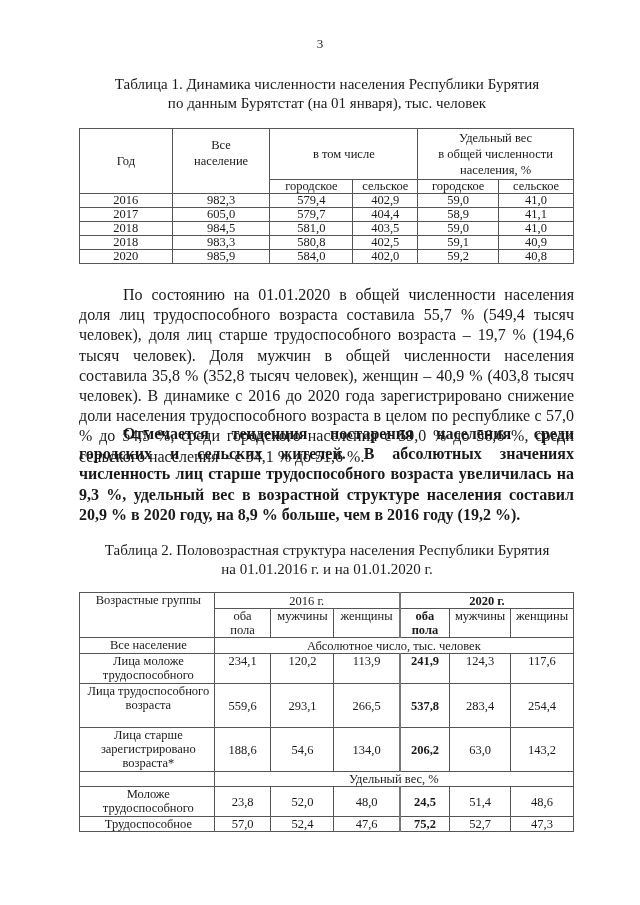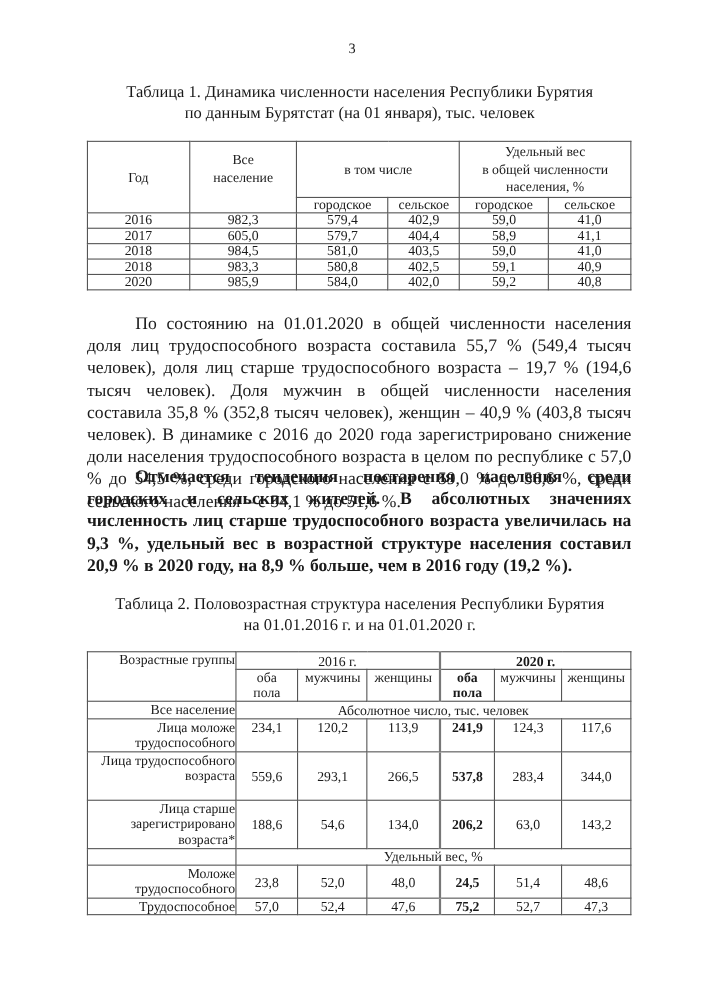--- a/index.html
+++ b/index.html
@@ -9,21 +9,21 @@
   .caption { position:absolute; left:0; width:654px; text-align:center; font-size:15px; line-height:19px; }
   .cap1 { top:75px; }
   .cap2 { top:541px; }
   table { position:absolute; border-collapse:collapse; font-size:12.5px; }
   td, th { border:1px solid #555; padding:0; font-weight:normal; text-align:center; vertical-align:middle; }
   #t1 { left:79px; top:128px; width:495px; }
   #t1 td { height:13px; line-height:13px; }
   #t1 .h { line-height:16px; }
   #t2 { left:79px; top:592px; width:495px; }
   #t2 td { line-height:14px; }
-  #t2 td.lbl { text-align:right; padding-left:3px; vertical-align:top; }
+  #t2 td.lbl { text-align:center; padding-left:3px; vertical-align:top; }
   .para { position:absolute; left:79px; width:495px; font-size:16px; line-height:20.2px; text-align:justify; }
   .p1 { top:285px; }
   .p2 { top:424px;font-weight:bold; }
   .indent { display:inline-block; width:44px; }
   .thick-l { border-left:2px solid #777 !important;font-weight:bold; }
 </style>
 </head>
 <body>
 
 <div class="page-num">3</div>
@@ -157,21 +157,21 @@
     <td style="vertical-align:top">124,3</td>
     <td style="vertical-align:top">117,6</td>
   </tr>
   <tr>
     <td class="lbl" style="height:43px">Лица трудоспособного возраста</td>
     <td>559,6</td>
     <td>293,1</td>
     <td>266,5</td>
     <td class="thick-l">537,8</td>
     <td>283,4</td>
-    <td>344,0</td>
+    <td>254,4</td>
   </tr>
   <tr>
     <td class="lbl" style="height:43px">Лица старше зарегистрировано возраста*</td>
     <td>188,6</td>
     <td>54,6</td>
     <td>134,0</td>
     <td class="thick-l">206,2</td>
     <td>63,0</td>
     <td>143,2</td>
   </tr>

